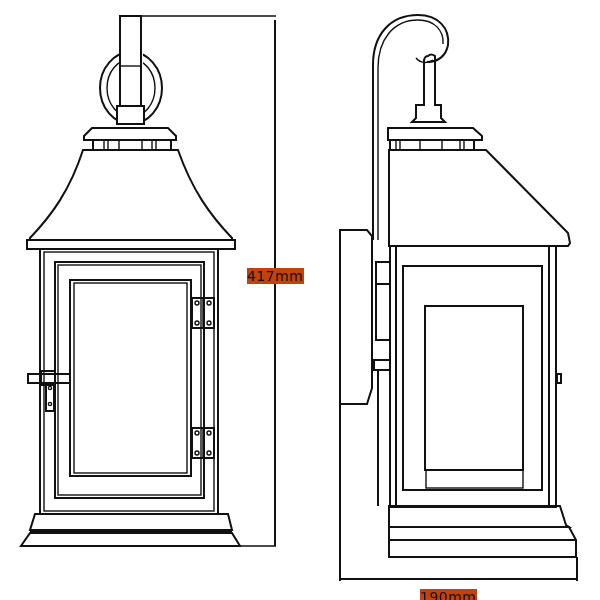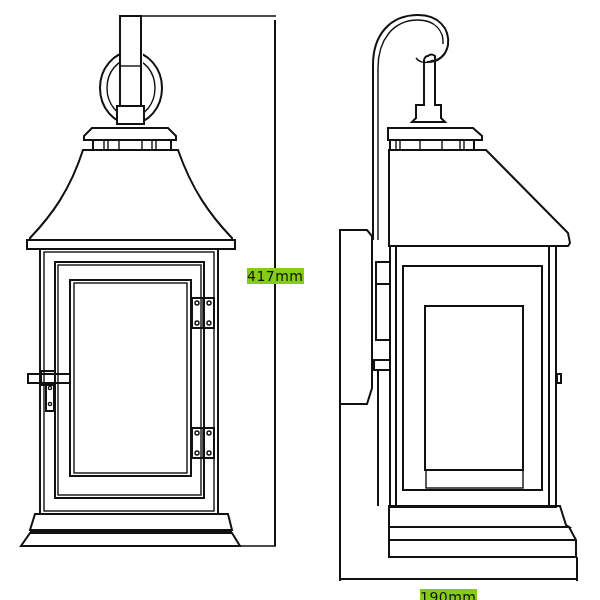--- a/index.html
+++ b/index.html
@@ -1,21 +1,21 @@
 <!DOCTYPE html>
 <html><head>
 <meta charset="utf-8">
 <style>
   html, body { margin: 0; padding: 0; background: #ffffff; }
   .canvas { position: relative; width: 600px; height: 600px; background: #ffffff; overflow: hidden; }
   svg { position: absolute; left: 0; top: 0; }
   .ln { fill: none; stroke: #111; stroke-width: 2; stroke-linejoin: miter; }
   .thin { fill: none; stroke: #111; stroke-width: 1.4; }
   .fillw { fill: #fff; stroke: #111; stroke-width: 2; }
-  .dim-label { position: absolute; font-family: "DejaVu Sans", sans-serif; font-size: 14px; color: #111; background: #84cc16; line-height: 16px; letter-spacing: 0.5px; text-align: right; }
+  .dim-label { position: absolute; font-family: "DejaVu Sans", sans-serif; font-size: 14px; color: #111; background: #c2410c; line-height: 16px; letter-spacing: 0.5px; text-align: right; }
 </style>
 </head>
 <body>
 
 <div class="canvas">
   <svg width="600" height="600" viewBox="0 0 600 600">
 
     <g>
 
       <g>

